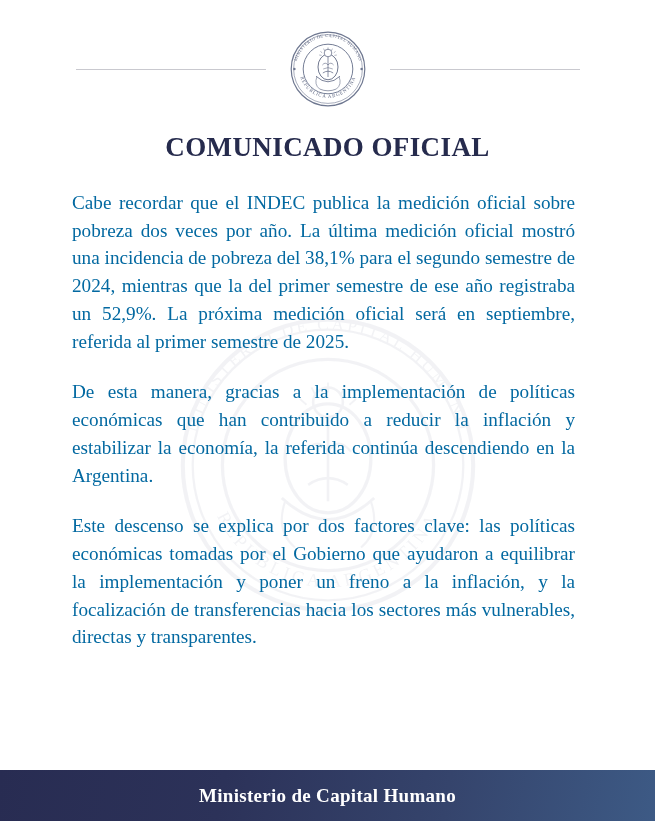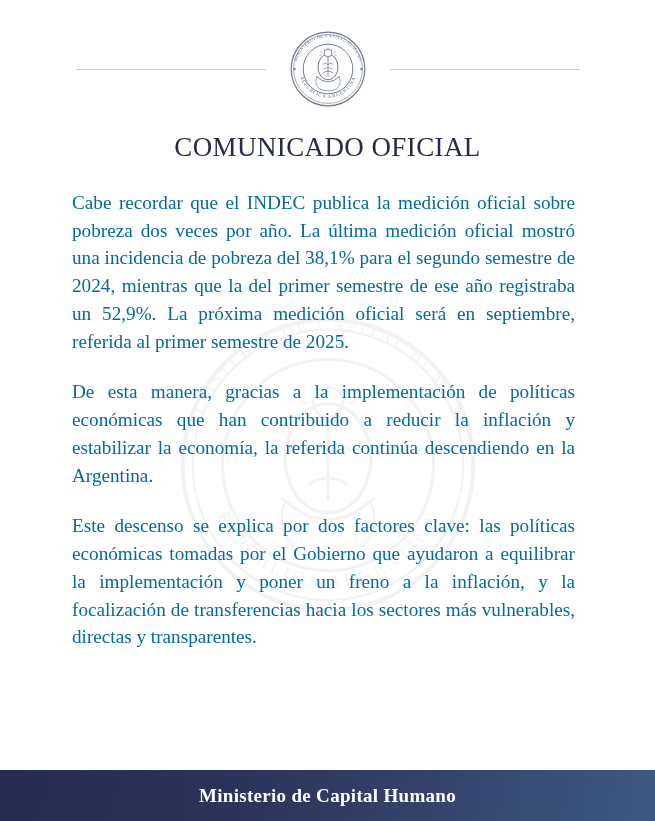--- a/index.html
+++ b/index.html
@@ -63,21 +63,21 @@
   }
   .seal svg { display: block; width: 100%; height: 100%; }
 
   
   .title {
     position: relative;
     z-index: 2;
     text-align: center;
     color: #262b4d;
     font-size: 27px;
-    font-weight: normal;
+    font-weight: bold;
     letter-spacing: 0.4px;
     margin: 0;
     padding: 0 0 4px 0;
     font-family: "Liberation Serif", "DejaVu Serif", serif;
   }
 
   
   .body {
     position: relative;
     z-index: 2;

